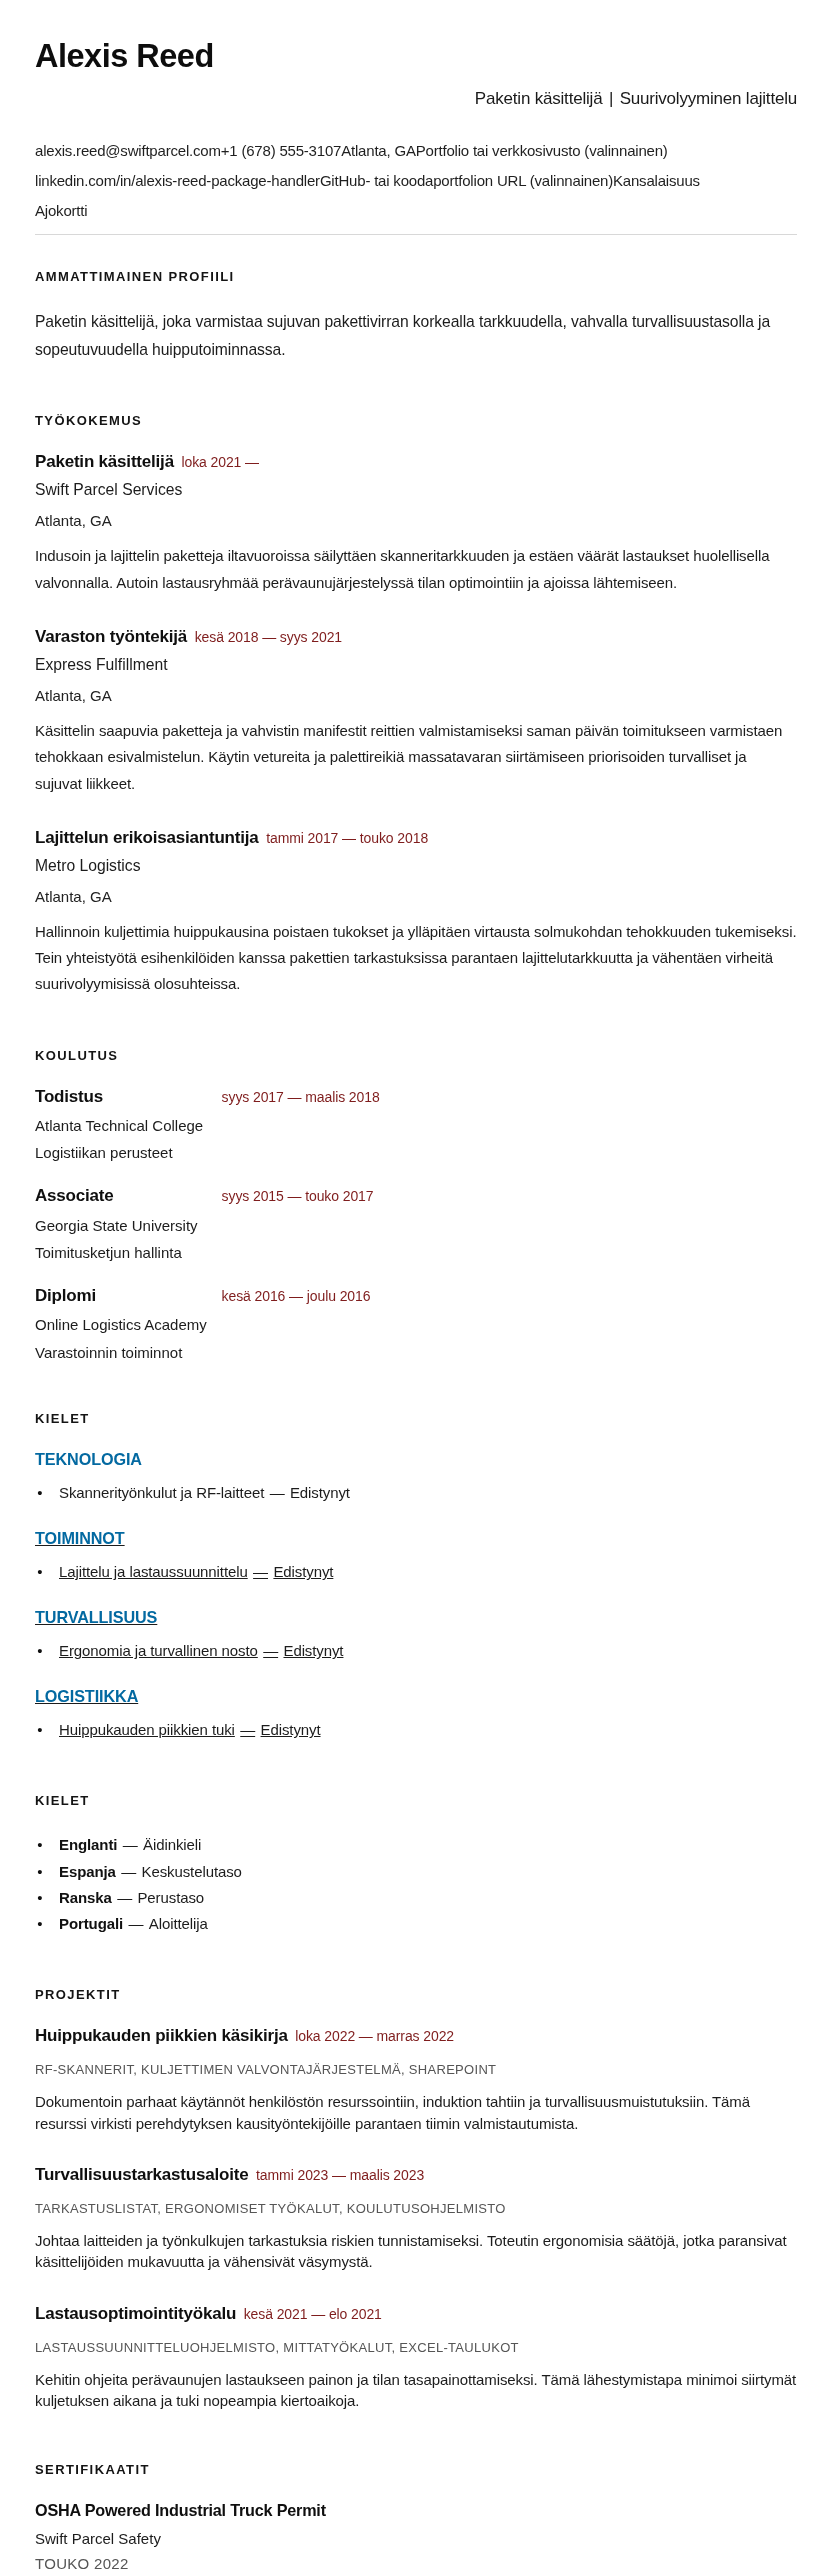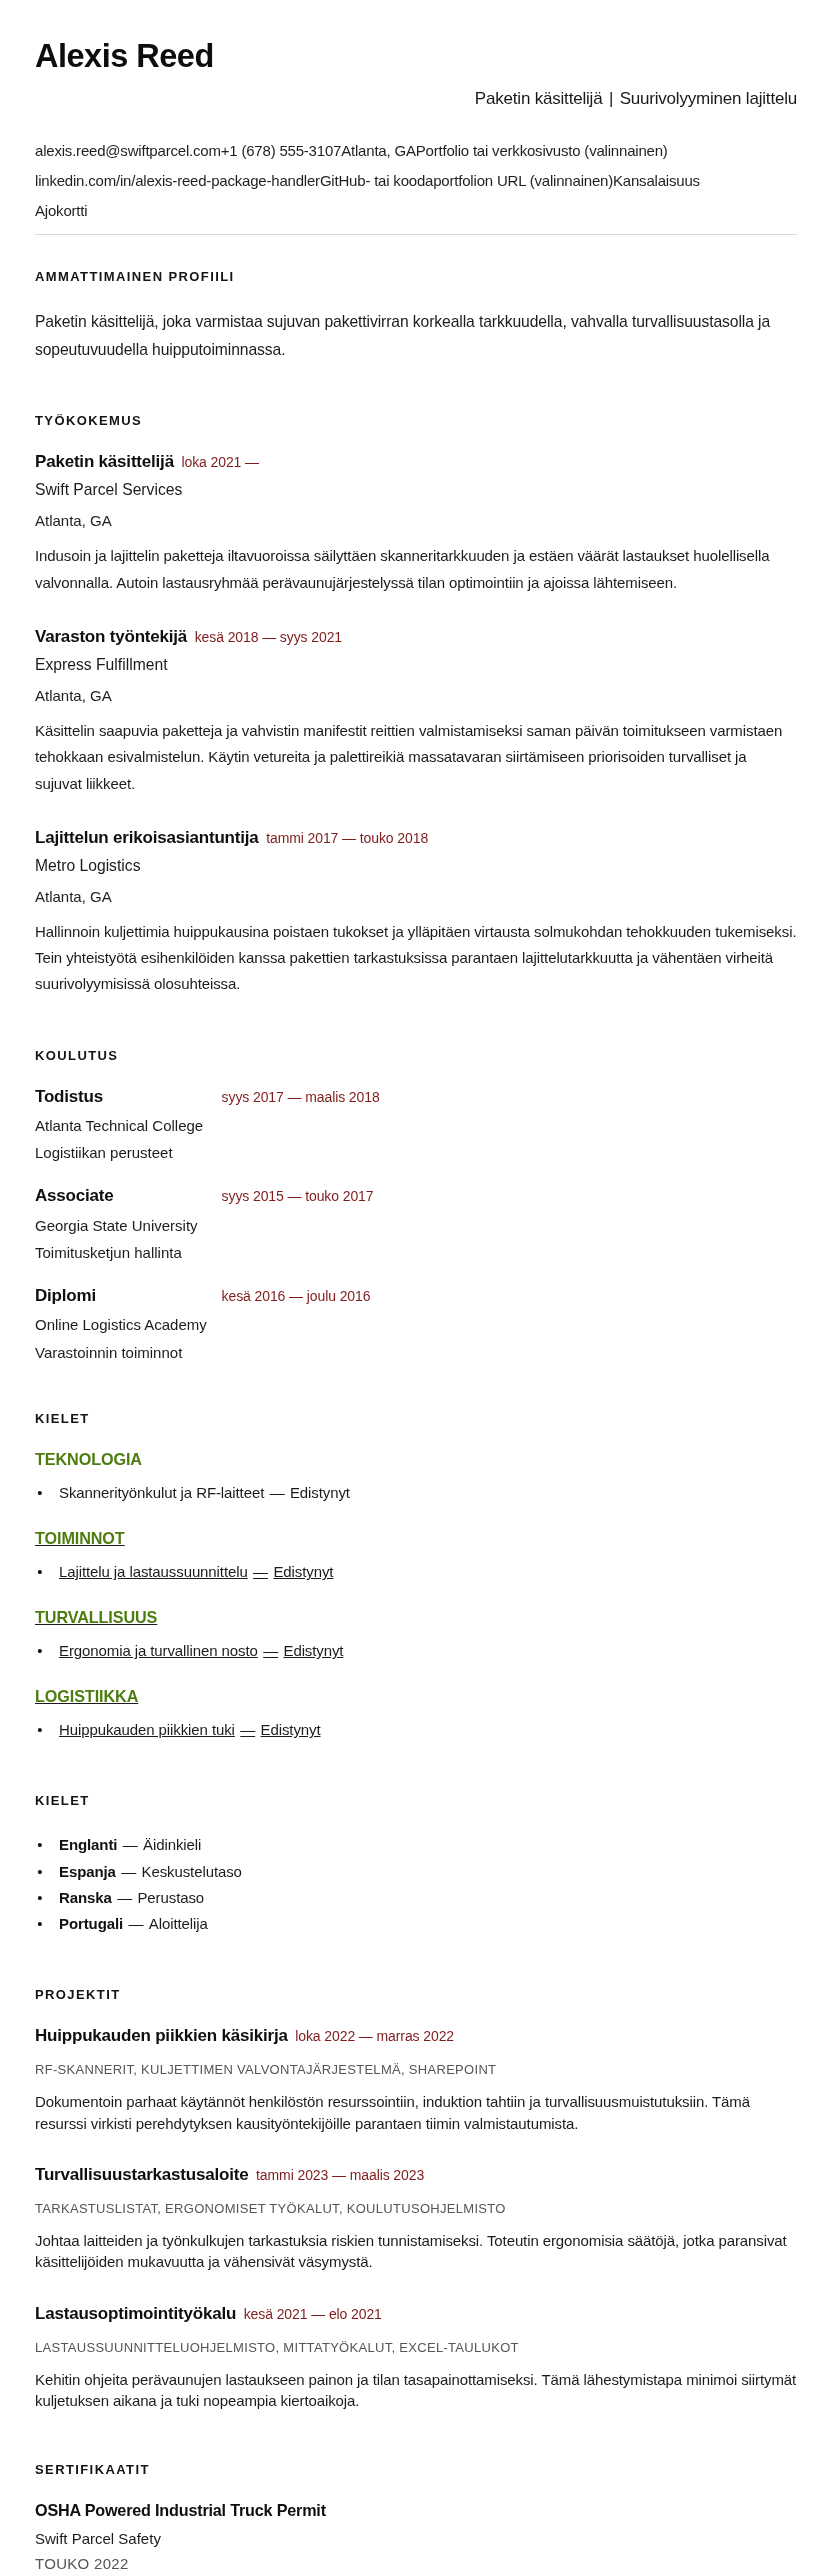--- a/index.html
+++ b/index.html
@@ -90,21 +90,21 @@
   .edu + .edu { margin-top: 25px; }
   .edu .entry-title { display: inline-block; min-width: 179px; }
   .edu-school { font-size: 15px; margin-top: 9.7px; }
   .edu-field { font-size: 15px; margin-top: 10.8px; }
 
   
   .skill-group + .skill-group { margin-top: 23px; text-decoration: underline; }
   .skill-group-title {
     font-size: 16.2px;
     font-weight: 700;
-    color: #4d7c0f;
+    color: #0369a1;
     margin: 0;
     letter-spacing: -0.1px;
   }
   ul.dotted {
     list-style: none;
     margin: 10.8px 0 0 0;
     padding: 0 0 0 24px;
   }
   ul.dotted li {
     font-size: 15px;

